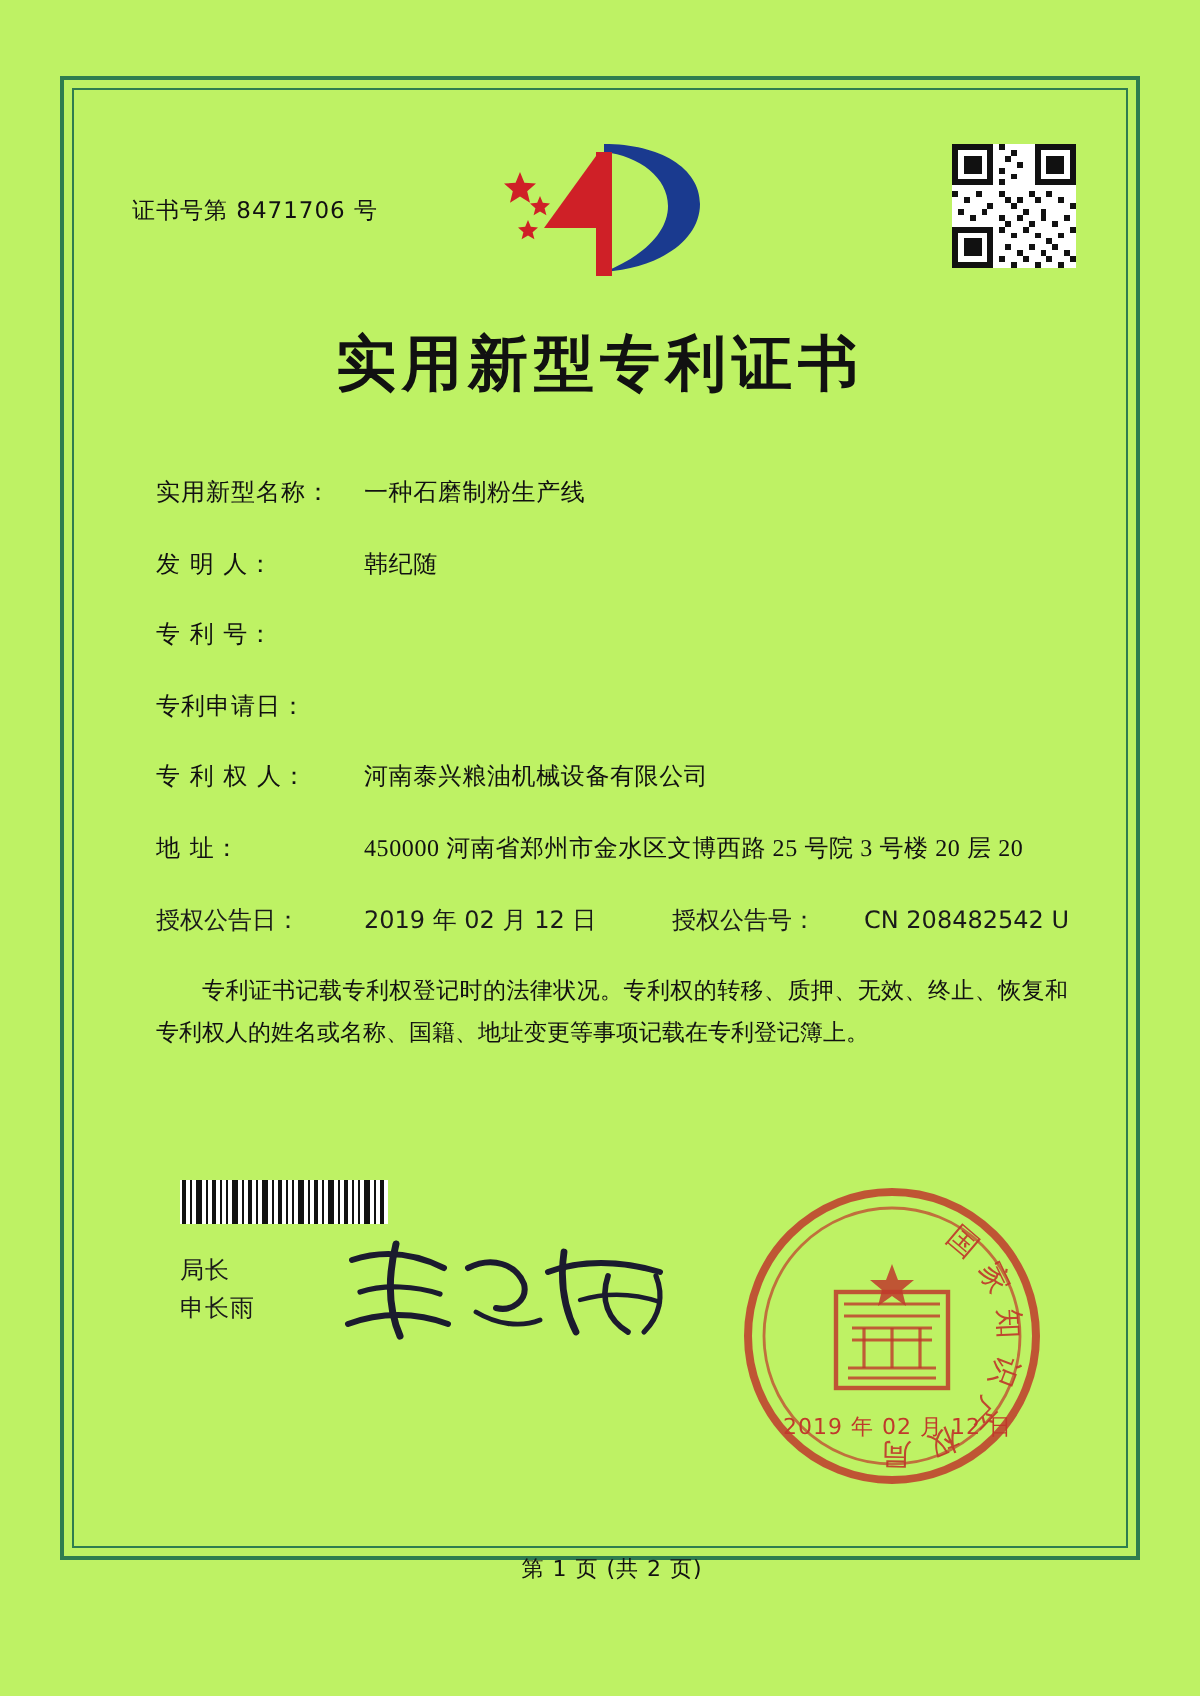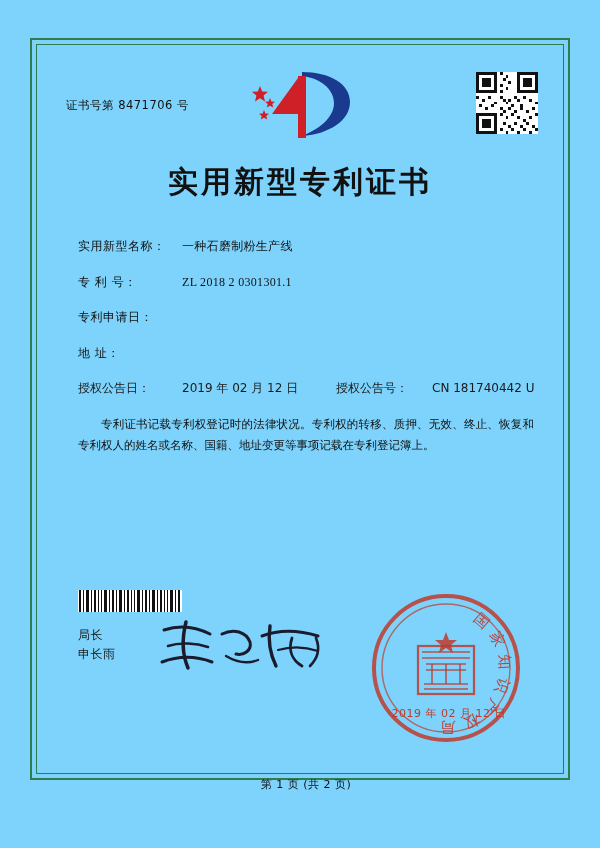--- a/index.html
+++ b/index.html
@@ -11,21 +11,21 @@
     width: 600px;
     height: 848px;
     font-family: "DejaVu Sans", "Liberation Sans", sans-serif;
     color: #1a1a1a;
     overflow: hidden;
   }
   .page {
     position: relative;
     width: 600px;
     height: 848px;
-    background: #7dd3fc;
+    background: #bef264;
   }
   
   .frame-outer {
     position: absolute;
     left: 30px;
     top: 38px;
     right: 30px;
     bottom: 68px;
     border: 2px solid #2f7d4f;
   }
@@ -156,21 +156,21 @@
     color: #111;
   }
   .paras p {
     margin: 0 0 2px 0;
     text-indent: 2em;
   }
 
   
   .bottom {
     position: absolute;
-    left: 0;
+    left: 12px;
     right: 0;
     bottom: 0;
     height: 170px;
   }
   .barcode {
     position: absolute;
     left: 22px;
     top: 2px;
     width: 104px;
     height: 22px;
@@ -339,45 +339,53 @@
 
     <div class="title">实用新型专利证书</div>
 
     <div class="fields">
 
       <div class="field">
         <span class="lbl">实用新型名称：</span>
         <span class="val">一种石磨制粉生产线</span>
       </div>
 
+      <div class="field">
+        <span class="lbl">发 明 人：</span>
+        <span class="val">韩纪随</span>
+      </div>
 
       <div class="field">
         <span class="lbl">专 利 号：</span>
-        <span class="val">ZL 2018 2 0301301.1</span>
       </div>
 
       <div class="field">
         <span class="lbl">专利申请日：</span>
       </div>
 
+      <div class="field">
+        <span class="lbl">专 利 权 人：</span>
+        <span class="val">河南泰兴粮油机械设备有限公司</span>
+      </div>
 
       <div class="field">
         <span class="lbl">地        址：</span>
         <span class="val">
+          <span class="wrap2">450000 河南省郑州市金水区文博西路 25 号院 3 号楼 20 层 20</span>
         </span>
       </div>
 
       <div class="field-pair">
         <span class="half first">
           <span class="lbl">授权公告日：</span>
           <span class="val">2019 年 02 月 12 日</span>
         </span>
         <span class="half">
           <span class="lbl second">授权公告号：</span>
-          <span class="val">CN 181740442 U</span>
+          <span class="val">CN 208482542 U</span>
         </span>
       </div>
 
     </div>
 
     <div class="paras">
       <p>专利证书记载专利权登记时的法律状况。专利权的转移、质押、无效、终止、恢复和专利权人的姓名或名称、国籍、地址变更等事项记载在专利登记簿上。</p>
     </div>
 
     <div class="bottom">

